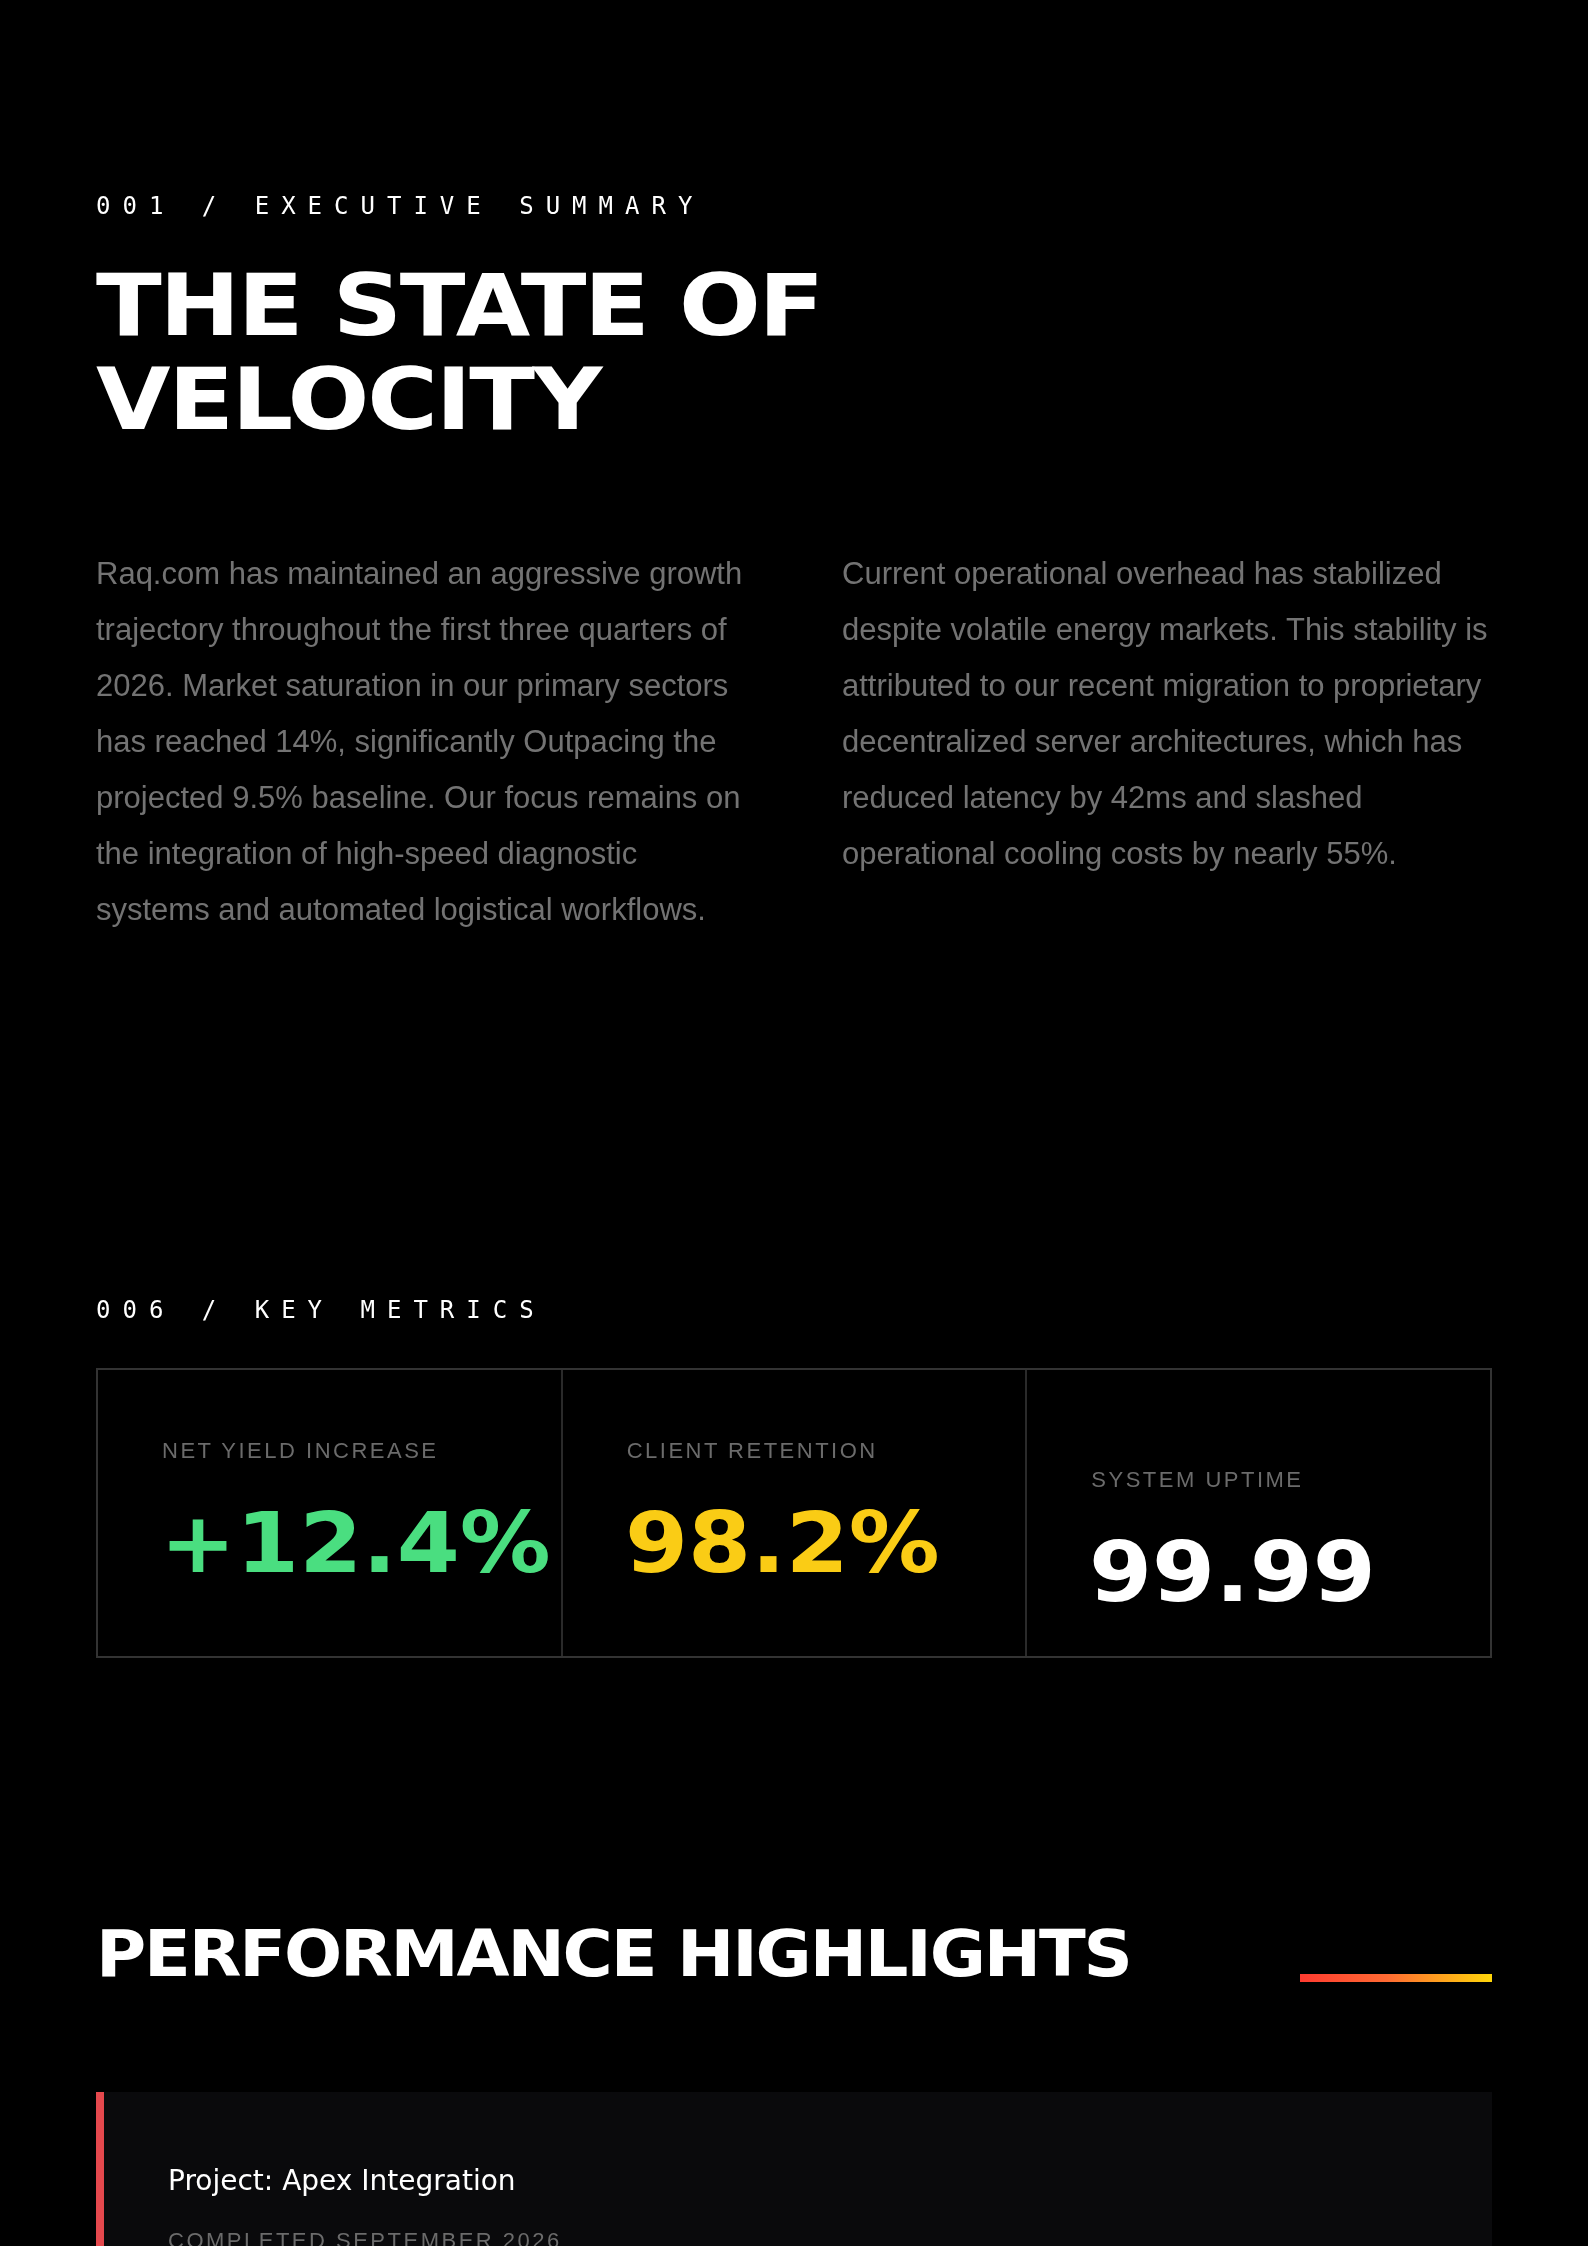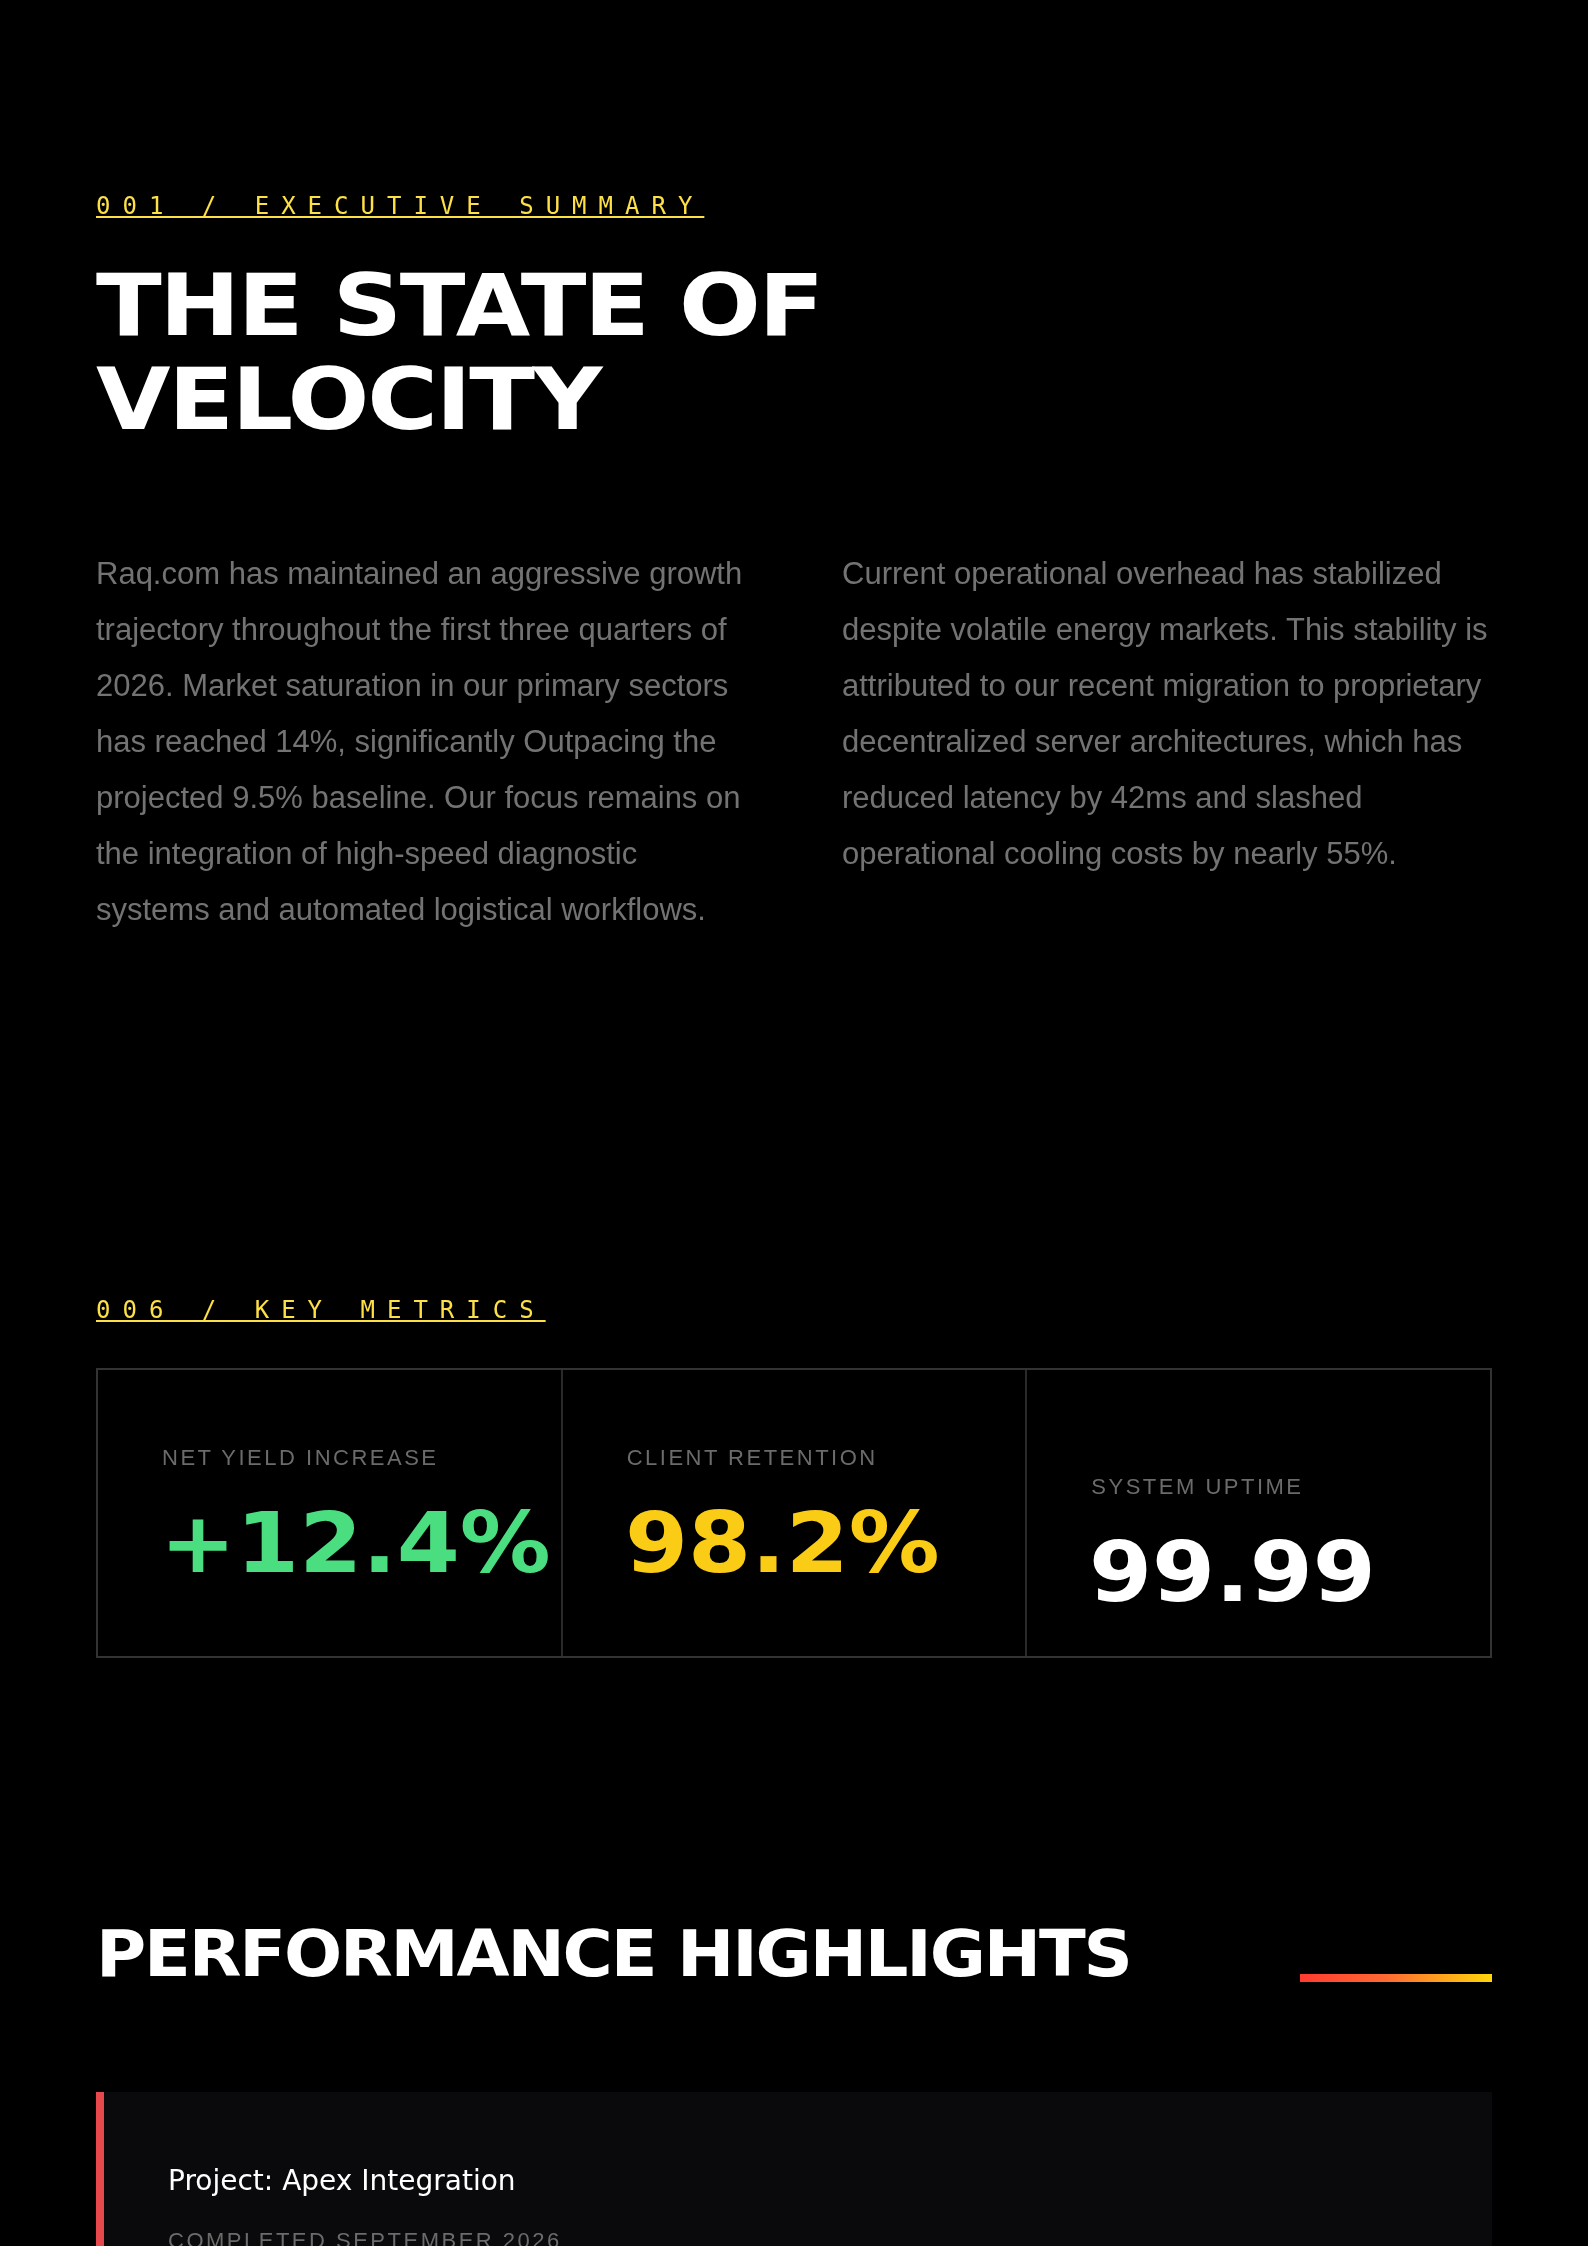--- a/index.html
+++ b/index.html
@@ -12,24 +12,23 @@
     font-family: "DejaVu Sans", sans-serif;
     position: relative;
   }
   .page { position: absolute; left: 96px; top: 0; width: 1396px; }
 
   .section-label {
     position: absolute;
     font-family: "DejaVu Sans Mono", monospace;
     font-size: 24px;
     letter-spacing: 12px;
-    color: #fde047;
+    color: #ffffff;
     white-space: nowrap;
     font-weight: normal;
-    text-decoration: underline;
   }
 
   .hero-title {
     position: absolute;
     left: 0;
     top: 258px;
     margin: 0;
     font-family: "DejaVu Sans", sans-serif;
     font-weight: bold;
     font-size: 86px;
@@ -65,21 +64,21 @@
   }
   .metric {
     flex: 1;
     position: relative;
     border-right: 2px solid #2a2a2a;
   }
   .metric:last-child { border-right: none; margin-top: 29px; }
   .metric-label {
     position: absolute;
     left: 64px;
-    top: 75px;
+    top: 68px;
     font-family: "Liberation Sans", sans-serif;
     font-size: 22px;
     letter-spacing: 2.5px;
     color: #6b6b6b;
     white-space: nowrap;
   }
   .metric-value {
     position: absolute;
     left: 62px;
     top: 128px;

